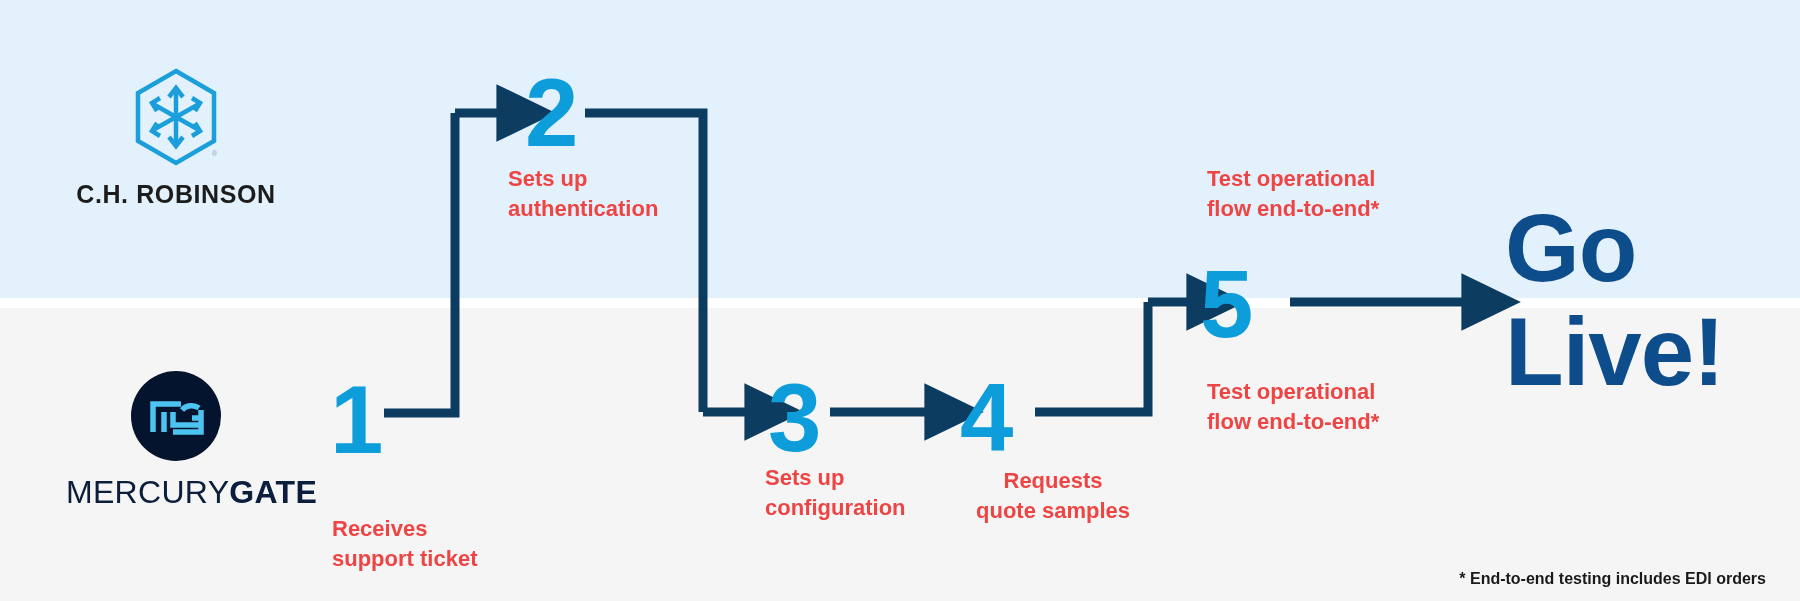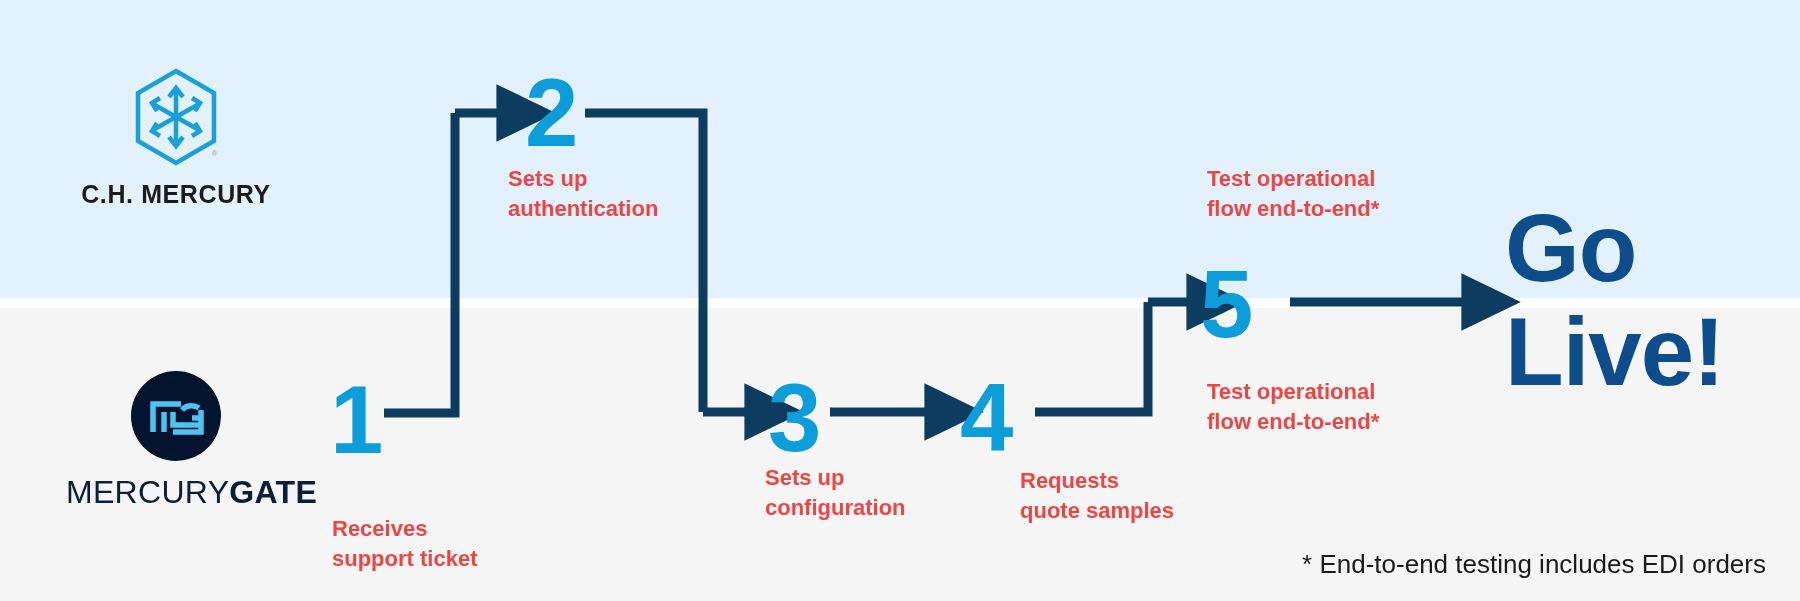--- a/index.html
+++ b/index.html
@@ -108,23 +108,23 @@
     font-weight: bold;
     color: #0d4d8c;
     line-height: 1.08;
     letter-spacing: -1px;
     white-space: pre-line;
   }
 
   
   .footnote {
     position: absolute;
-    right: 34px; top: 549px;
-    font-size: 26px;
-    font-weight: normal;
+    right: 34px; top: 570px;
+    font-size: 16px;
+    font-weight: bold;
     color: #1a1a1a;
     white-space: nowrap;
   }
 </style>
 </head>
 <body>
 
 <div id="canvas">
 
   <div class="band-top"></div>
@@ -149,21 +149,21 @@
           <polyline points="36,29 43,20 50,29"></polyline>
           <polyline points="27,30 19,35 24,43"></polyline>
           <polyline points="59,30 67,35 62,43"></polyline>
           <polyline points="36,69 43,78 50,69"></polyline>
           <polyline points="24,55 19,63 27,68"></polyline>
           <polyline points="62,55 67,63 59,68"></polyline>
         </g>
         <text x="79" y="88" font-size="7" fill="#8fa3ae" font-family="Liberation Sans, sans-serif">®</text>
       </svg>
     </div>
-    <div class="wordmark">C.H. MERCURY</div>
+    <div class="wordmark">C.H. ROBINSON</div>
   </div>
 
   <div class="logo-mg">
     <div class="mark">
       <svg width="92" height="92" viewBox="0 0 92 92" xmlns="http://www.w3.org/2000/svg">
         <circle cx="46" cy="46" r="45" fill="#04142f"></circle>
         <g fill="none" stroke="#4cc3f0" stroke-width="5.5">
 
           <polyline points="23,62 23,34 51,34"></polyline>
           <line x1="34" y1="42" x2="34" y2="62"></line>
@@ -207,21 +207,21 @@
   <div class="num" style="left:768px; top:370px;">3</div>
   <div class="num" style="left:960px; top:370px;">4</div>
   <div class="num" style="left:1200px; top:256px;">5</div>
 
   <div class="caption" style="left:332px; top:466px;margin-top:48px;">Receives
 support ticket</div>
   <div class="caption" style="left:508px; top:164px;">Sets up
 authentication</div>
   <div class="caption" style="left:765px; top:463px;">Sets up
 configuration</div>
-  <div class="caption" style="left:1020px; top:466px;">Requests
+  <div class="caption" style="left:976px; top:466px;text-align:center;">Requests
 quote samples</div>
   <div class="caption" style="left:1207px; top:164px;">Test operational
 flow end-to-end*</div>
   <div class="caption" style="left:1207px; top:377px;">Test operational
 flow end-to-end*</div>
 
   <div class="golive">Go
 Live!</div>
 
   <div class="footnote">* End-to-end testing includes EDI orders</div>

